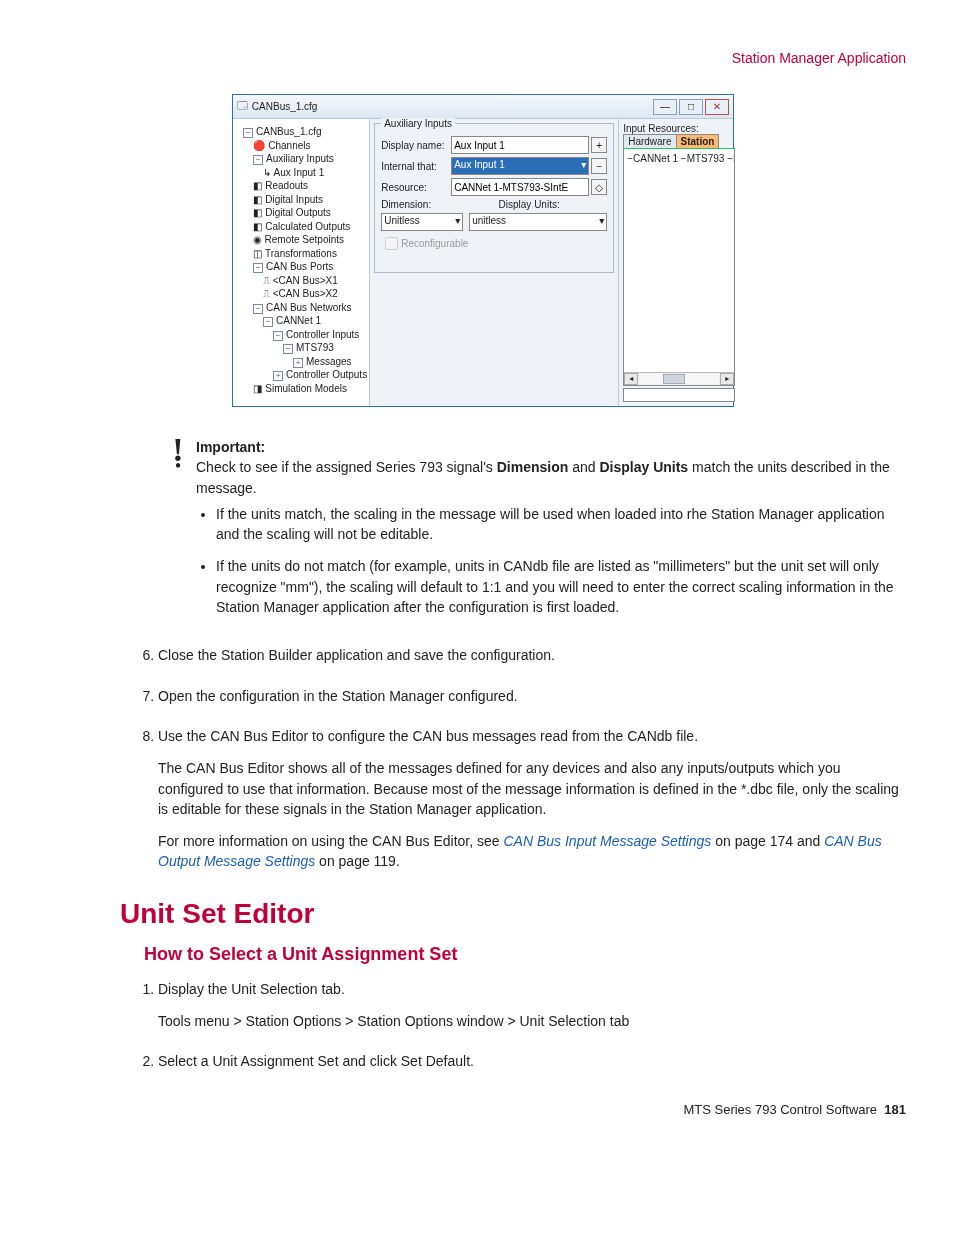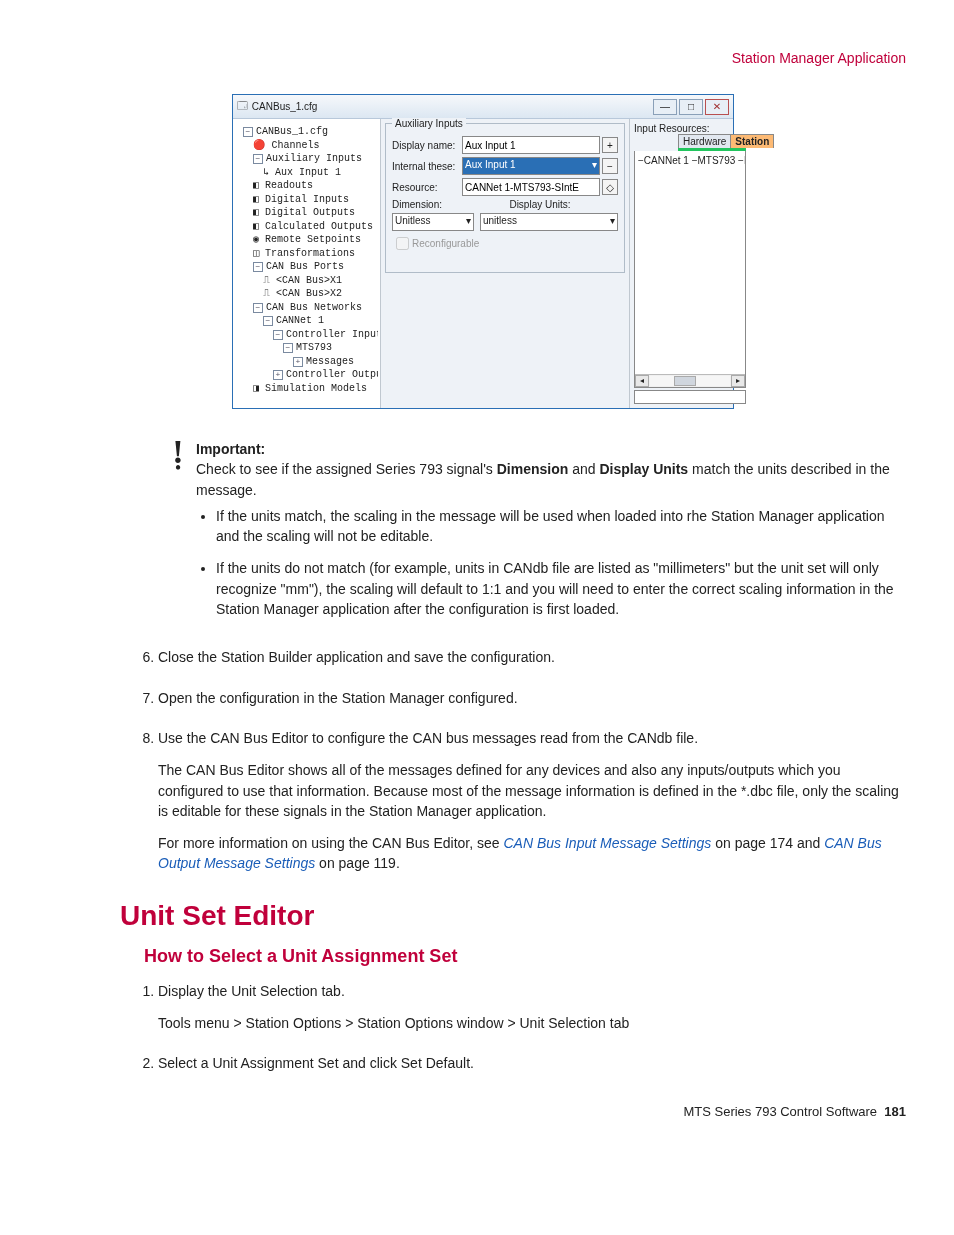--- a/index.html
+++ b/index.html
@@ -48,21 +48,20 @@
   .app-body {
     display: flex;
     background: #eef2f7;
   }
   .left-panel {
     width: 148px;
     background: #fff;
     border-right: 1px solid #c0c8d0;
     padding: 2px 2px 2px 2px;
     box-sizing: border-box;
-    font-family: Liberation Mono, monospace;
   }
   .check-row { padding: 2px 4px; background: #dce7f2; border-bottom: 1px solid #c0c8d0;}
   .tree { padding: 4px 0 8px 8px; line-height: 1.35; white-space: nowrap; overflow: hidden; }
   .tree .li { display: block; }
   .tree .ind1 { margin-left: 10px; }
   .tree .ind2 { margin-left: 20px; }
   .tree .ind3 { margin-left: 30px; }
   .tree .ind4 { margin-left: 40px; }
   .tree .exp { display:inline-block; width:8px; height:8px; border:1px solid #7a8aa0; font-size:8px; line-height:8px; text-align:center; margin-right:3px; color:#556; background:#fff;}
 
@@ -86,21 +85,21 @@
     flex:1; border:1px solid #888; background:#fff; height:14px; padding:1px 2px; font-size:10px;
   }
   .form-input.hl { background:#2a6fb5; color:#fff; }
   .mini-btn { width:14px; height:14px; border:1px solid #888; margin-left:2px; display:flex; align-items:center; justify-content:center; font-size:10px; background:#f4f4f4;}
 
   .right-panel {
     width: 120px;
     padding: 4px;
     box-sizing: border-box;
   }
-  .tabs { display:flex; border-bottom:3px solid #22c55e;margin-left:44px;}
+  .tabs { display:flex; border-bottom:1px solid #22c55e;}
   .tab { padding:1px 4px; border:1px solid #888; border-bottom:none; background:#e2e8f0; margin-right:-1px;}
   .tab.active { background:#fdba74; font-weight:bold; }
   .right-tree {
     border:1px solid #888; border-top:none; background:#fff; height: 230px; padding:3px; line-height:1.35; white-space: nowrap; overflow:hidden; position:relative;
   }
   .mini-scroll { position:absolute; bottom:0; left:0; right:0; height:12px; border-top:1px solid #bbb; background:#f0f0f0; display:flex; align-items:center;}
   .mini-scroll .arrow { width:12px; height:10px; border:1px solid #aaa; background:#e8e8e8; display:flex; align-items:center; justify-content:center; font-size:8px;}
   .mini-scroll .track { flex:1; height:10px; margin:0 1px; background:#f6f6f6; position:relative;}
   .mini-scroll .thumb { position:absolute; left:30%; width:25%; top:0; bottom:0; background:#d0d6de; border:1px solid #aaa;}
 
@@ -171,21 +170,21 @@
       <div class="mid-panel">
         <div class="group">
           <span class="group-title">Auxiliary Inputs</span>
           <div style="margin-top:-10px">
             <div class="form-row">
               <span class="form-label">Display name:</span>
               <input class="form-input" value="Aux Input 1" style="">
               <div class="mini-btn">+</div>
             </div>
             <div class="form-row">
-              <span class="form-label">Internal these:</span>
+              <span class="form-label">Internal that:</span>
               <div class="form-input hl" style="display:flex;">
                   <span style="flex:1">Aux Input 1</span>
                   <span>▾</span>
                 </div>
               <div class="mini-btn">−</div>
             </div>
             <div class="form-row">
               <span class="form-label">Resource:</span>
               <input class="form-input" value="CANNet 1-MTS793-SIntE" style="">
               <div class="mini-btn">◇</div>

